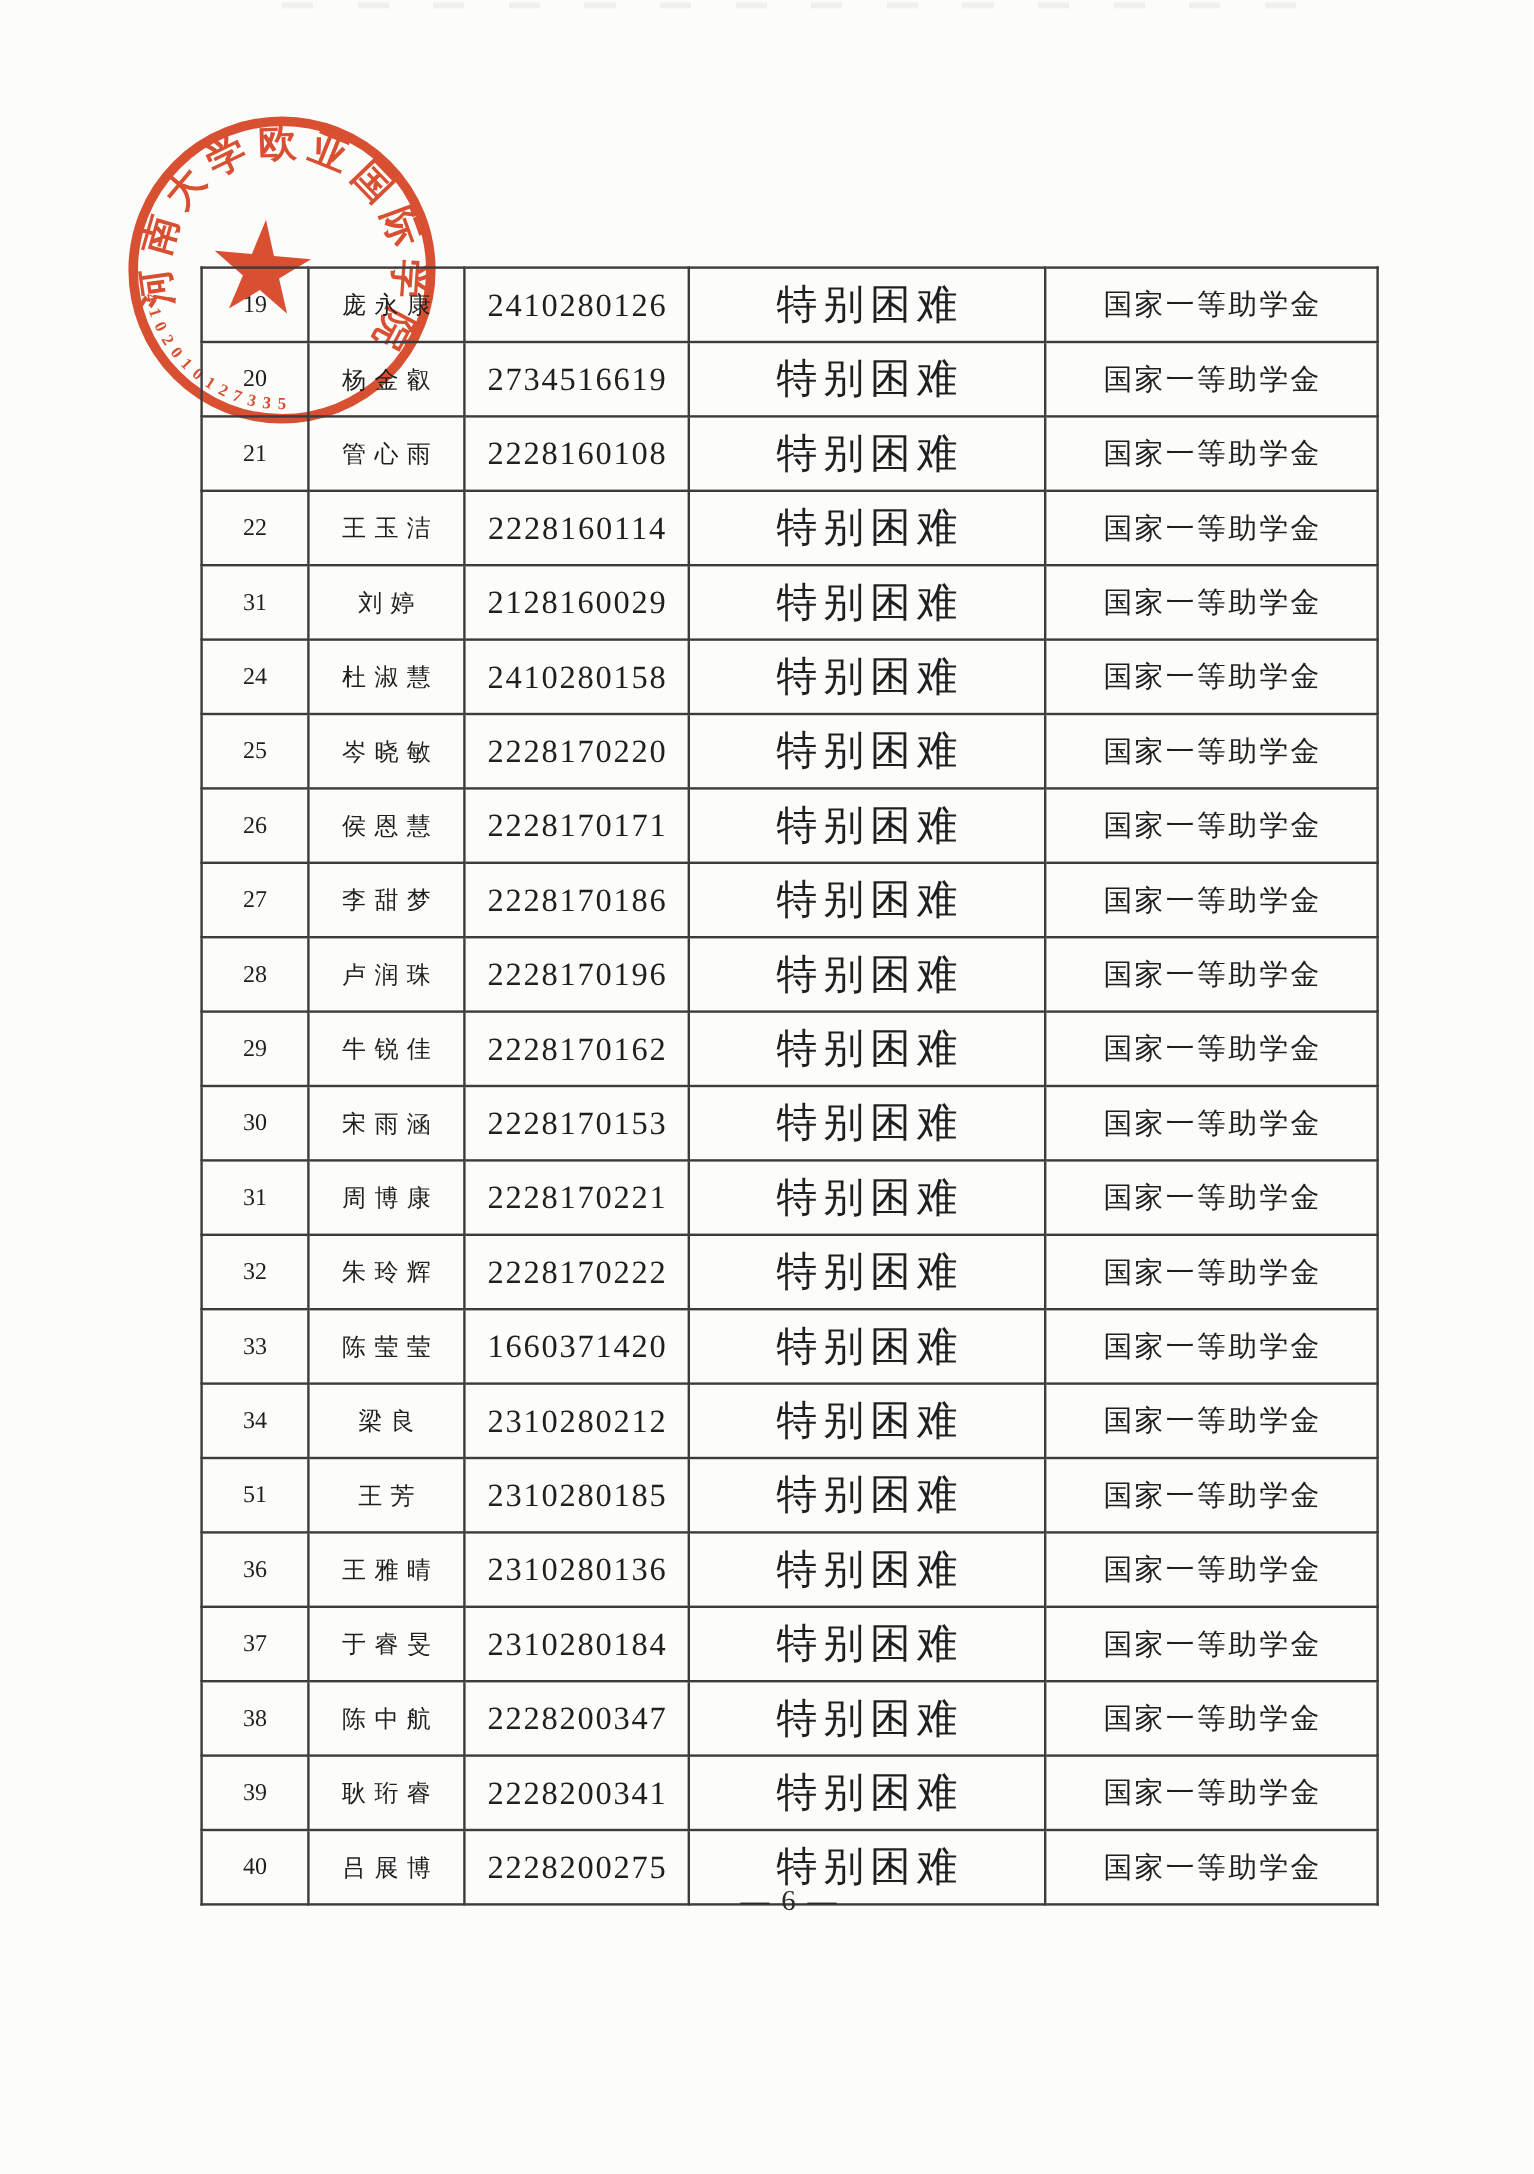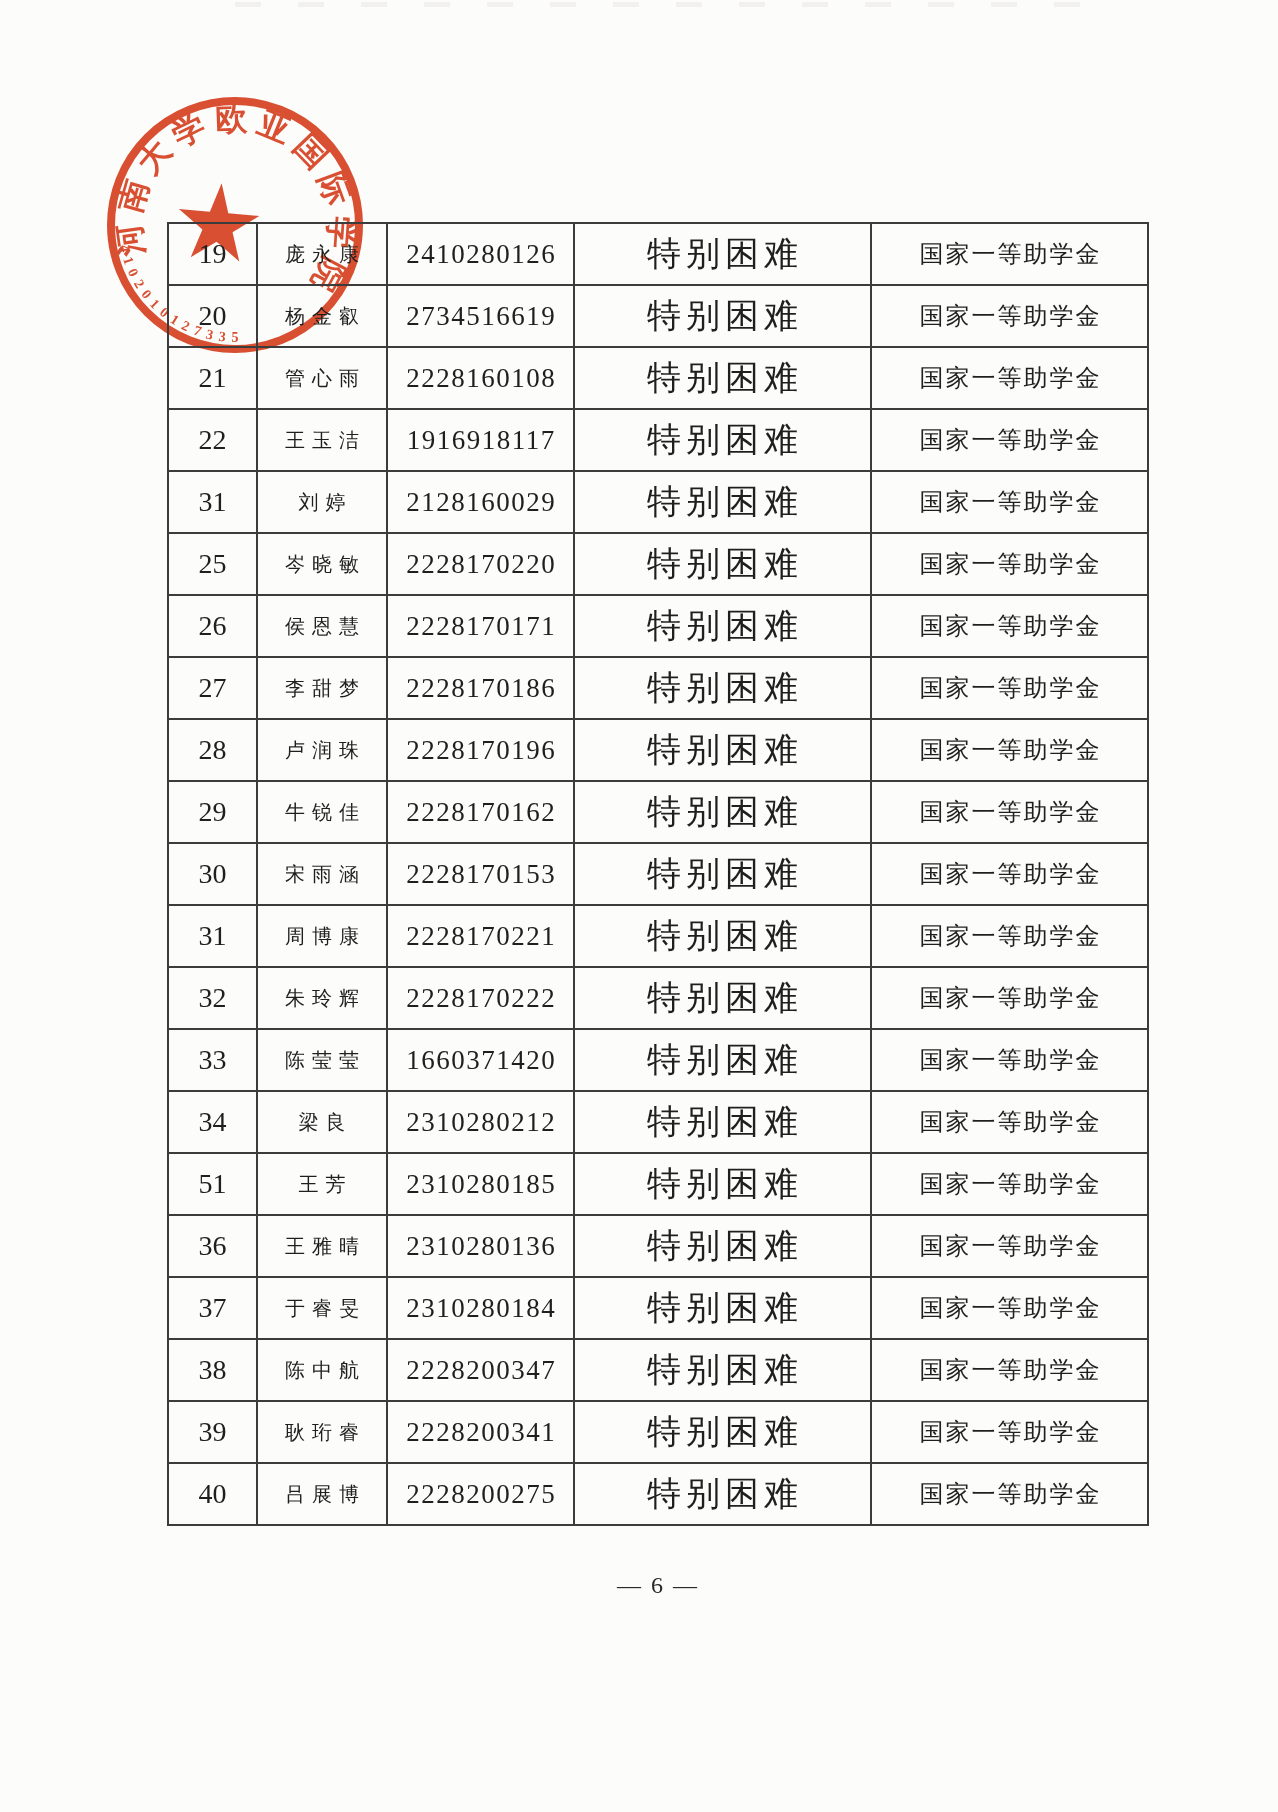--- a/index.html
+++ b/index.html
@@ -22,21 +22,21 @@
     border-collapse:collapse;table-layout:fixed;
   }
   table.roster td{
     border:2px solid #3c3c3c;
     height:60px;
     text-align:center;vertical-align:middle;
     padding:0;
     overflow:hidden;
     white-space:nowrap;
   }
-  td.c-no{font-size:28px;margin-top:17px;}
+  td.c-no{font-size:20px;margin-top:17px;}
   td.c-name{font-size:20px;letter-spacing:7px;text-indent:7px;}
   td.c-id{font-size:27px;letter-spacing:1.5px;text-indent:1.5px;}
   td.c-level{font-size:34px;letter-spacing:5px;text-indent:5px;}
   td.c-award{font-size:24px;letter-spacing:2px;text-indent:2px;}
   
   .page-num{
     position:absolute;left:167px;top:1572px;width:982px;
     text-align:center;font-size:24px;letter-spacing:2px;color:#2a2a2a;
   }
   
@@ -133,32 +133,39 @@
         <tr>
           <td class="c-no">21</td>
           <td class="c-name">管心雨</td>
           <td class="c-id">2228160108</td>
           <td class="c-level">特别困难</td>
           <td class="c-award">国家一等助学金</td>
         </tr>
         <tr>
           <td class="c-no">22</td>
           <td class="c-name">王玉洁</td>
-          <td class="c-id">1916918117</td>
+          <td class="c-id">2228160114</td>
           <td class="c-level">特别困难</td>
           <td class="c-award">国家一等助学金</td>
         </tr>
         <tr>
           <td class="c-no">31</td>
           <td class="c-name">刘婷</td>
           <td class="c-id">2128160029</td>
           <td class="c-level">特别困难</td>
           <td class="c-award">国家一等助学金</td>
         </tr>
         <tr>
+          <td class="c-no">24</td>
+          <td class="c-name">杜淑慧</td>
+          <td class="c-id">2410280158</td>
+          <td class="c-level">特别困难</td>
+          <td class="c-award">国家一等助学金</td>
+        </tr>
+        <tr>
           <td class="c-no">25</td>
           <td class="c-name">岑晓敏</td>
           <td class="c-id">2228170220</td>
           <td class="c-level">特别困难</td>
           <td class="c-award">国家一等助学金</td>
         </tr>
         <tr>
           <td class="c-no">26</td>
           <td class="c-name">侯恩慧</td>
           <td class="c-id">2228170171</td>

